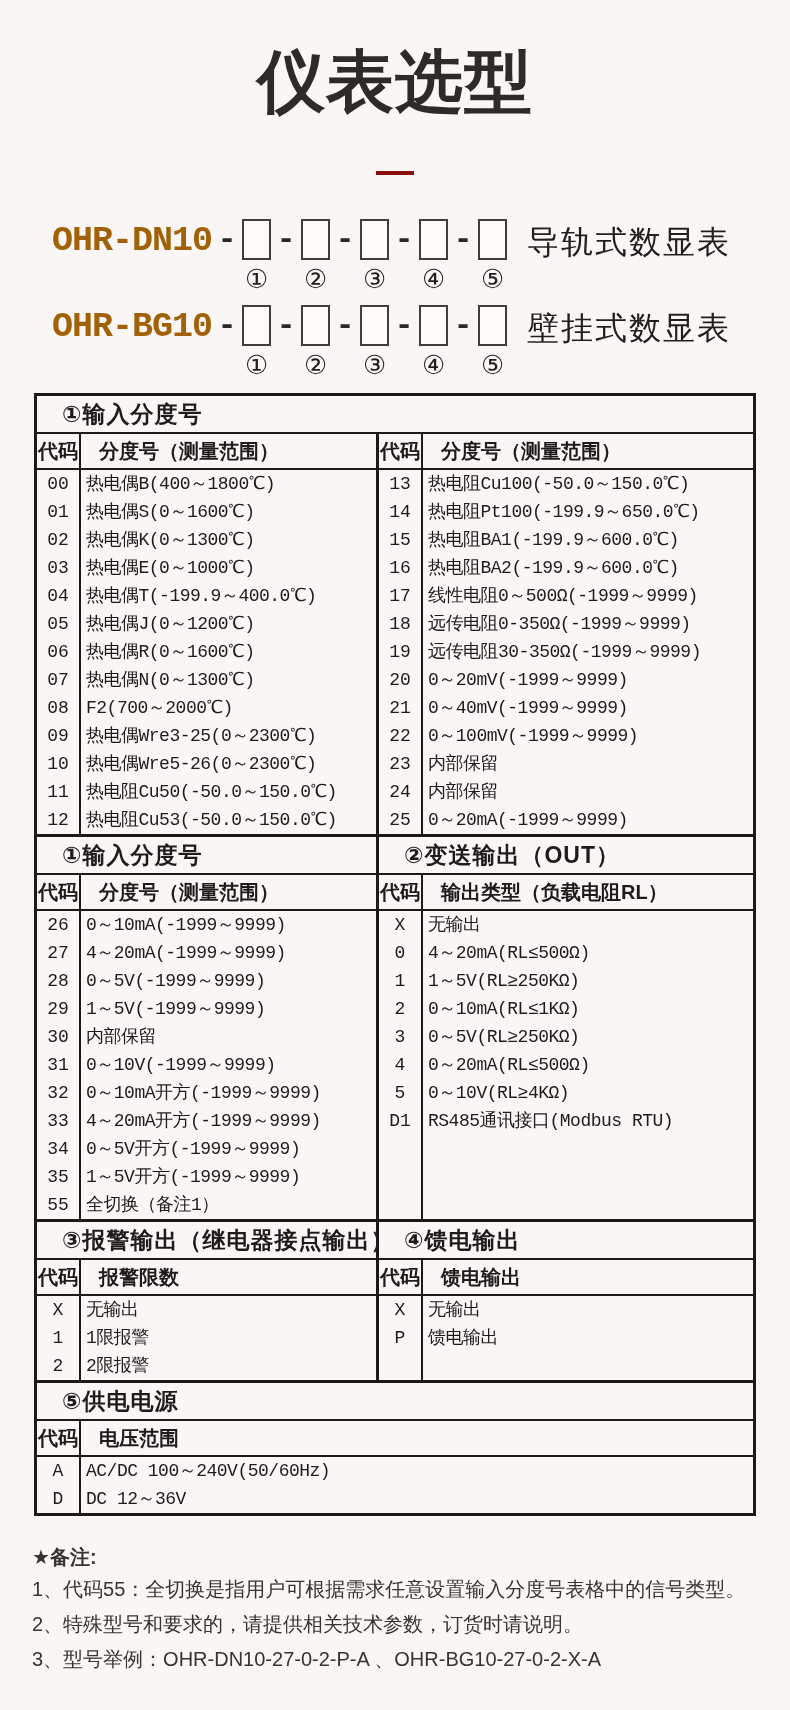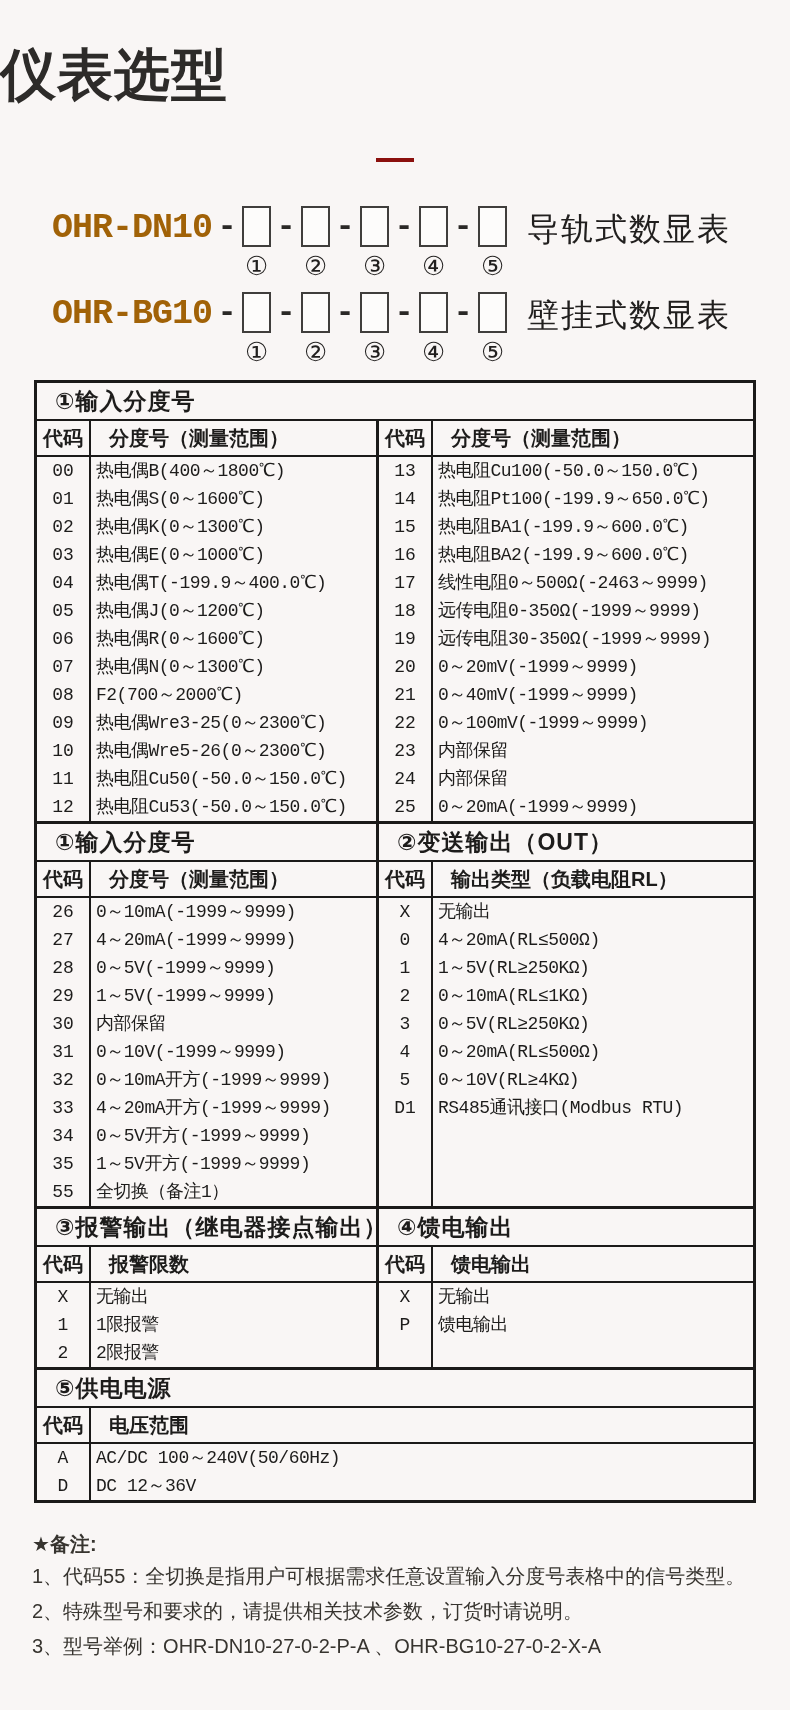--- a/index.html
+++ b/index.html
@@ -8,22 +8,22 @@
     height: 1710px;
     overflow: hidden;
     background: #f9f6f5;
     color: #262422;
     font-family: "Liberation Sans", "DejaVu Sans", sans-serif;
   }
 
   
   .page-title {
     padding-top: 44px;
-    text-align: left;
-    font-size: 56px;
+    text-align: center;
+    font-size: 68px;
     font-weight: 800;
     letter-spacing: 1px;
     color: #2d2b29;
     line-height: 1.1;
   }
   .red-divider {
     width: 38px; height: 4px;
     margin: 52px auto 0;
   }
 
@@ -84,33 +84,33 @@
   .sec-head {
     display: flex;
     border-bottom: 2px solid #1b1a19;
     font-weight: bold;
     font-size: 23px;
     height: 38px;
     line-height: 36px;
     letter-spacing: 1px;
     color: #1d1c1b;
   }
-  .sec-head .cell { padding-left: 18px; white-space: nowrap; }
+  .sec-head .cell { padding-left: 25px; white-space: nowrap; }
   .sec-head .cell.full { width: 100%; }
   .sec-head .cell.left { width: 342px; border-right: 3px solid #1b1a19; }
   .sec-head .cell.right { flex: 1; }
 
   .sec-body { display: flex; align-items: stretch; }
   .half { display: flex; }
   .half.left { width: 342px; border-right: 3px solid #1b1a19; }
   .half.right { flex: 1; }
   .half.single { width: 100%; }
 
   .codes {
-    width: 54px;
+    width: 44px;
     border-right: 2px solid #1b1a19;
     text-align: center;
     display: flex; flex-direction: column;
   }
   .descs { flex: 1; min-width: 0; display: flex; flex-direction: column; }
 
   .colhdr {
     height: 36px;
     line-height: 34px;
     border-bottom: 2px solid #1b1a19;
@@ -264,21 +264,21 @@
             <div class="cellrow">23</div>
             <div class="cellrow">24</div>
             <div class="cellrow">25</div>
           </div>
           <div class="descs">
             <div class="colhdr">分度号（测量范围）</div>
             <div class="cellrow">热电阻Cu100(-50.0～150.0℃)</div>
             <div class="cellrow">热电阻Pt100(-199.9～650.0℃)</div>
             <div class="cellrow">热电阻BA1(-199.9～600.0℃)</div>
             <div class="cellrow">热电阻BA2(-199.9～600.0℃)</div>
-            <div class="cellrow">线性电阻0～500Ω(-2463～9999)</div>
+            <div class="cellrow">线性电阻0～500Ω(-1999～9999)</div>
             <div class="cellrow">远传电阻0-350Ω(-1999～9999)</div>
             <div class="cellrow">远传电阻30-350Ω(-1999～9999)</div>
             <div class="cellrow">0～20mV(-1999～9999)</div>
             <div class="cellrow">0～40mV(-1999～9999)</div>
             <div class="cellrow">0～100mV(-1999～9999)</div>
             <div class="cellrow">内部保留</div>
             <div class="cellrow">内部保留</div>
             <div class="cellrow">0～20mA(-1999～9999)</div>
           </div>
         </div>

